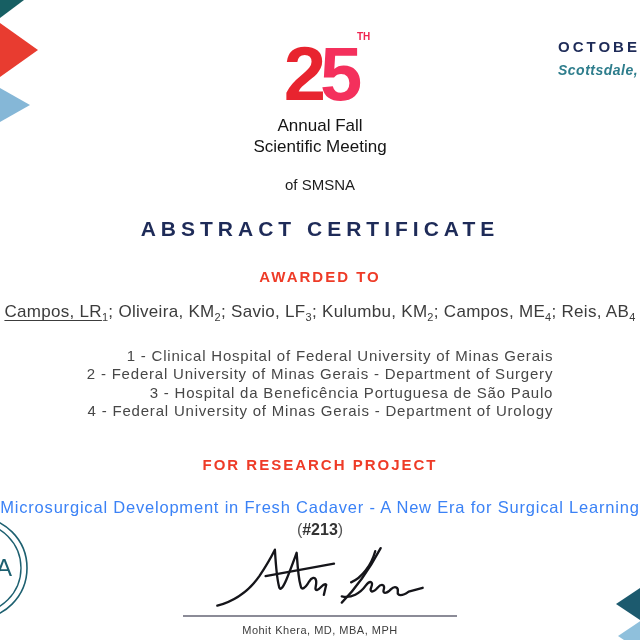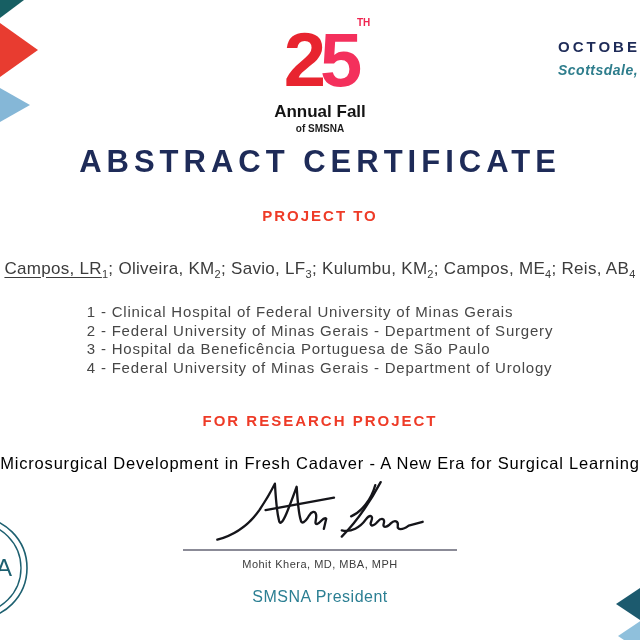--- a/index.html
+++ b/index.html
@@ -12,55 +12,55 @@
     color: #3c3c3c;
   }
   .decor { position: absolute; pointer-events: none; }
   .decor-top-left { left: 0; top: 0; }
   .decor-bottom-left { left: 0; top: 488px; }
   .decor-bottom-right { left: 600px; top: 588px; }
 
   .page { position: relative; width: 640px; height: 640px; text-align: center; }
 
   
-  .logo-block { padding-top: 18px; }
+  .logo-block { padding-top: 32px; }
   .logo-25 { position: relative; display: inline-block; line-height: 1; height: 84px; }
   .logo-digit { font-weight: 800; font-size: 76px; letter-spacing: -6px; line-height: 84px; }
   .logo-digit.two { color: #e8242f; }
   .logo-digit.five { color: #f4305c; }
   .logo-th {
     position: absolute; top: 0; right: -14px;
     font-size: 10px; font-weight: 800; color: #ef2550; letter-spacing: 0;
   }
-  .logo-line1, .logo-line2 { font-size: 17px; font-weight: 700; color: #141414; line-height: 1.22; }
-  .logo-line3 { font-size: 10px; font-weight: 700; color: #1c1c1c; margin-top: 0; }
+  .logo-line1, .logo-line2 { font-size: 17px; font-weight: 400; color: #141414; line-height: 1.22; }
+  .logo-line3 { font-size: 15px; font-weight: 400; color: #1c1c1c; margin-top: 19px; }
 
   
   .event-info {
     position: absolute; left: 558px; top: 38px; width: 240px;
     text-align: left; white-space: nowrap;
   }
   .event-date { font-size: 15px; font-weight: 800; letter-spacing: 3px; color: #1e2b58; }
   .event-location { margin-top: 7px; font-size: 14px; font-style: italic; font-weight: 600; color: #2e7d8c; letter-spacing: 0.5px; }
 
   
-  .cert-title { margin-top: 10px; font-size: 31px; font-weight: 800; letter-spacing: 5px; color: #1e2b58; }
+  .cert-title { margin-top: 24px; font-size: 21px; font-weight: 800; letter-spacing: 5px; color: #1e2b58; }
   .red-label { font-size: 15px; font-weight: 800; letter-spacing: 2px; color: #ee3b27; }
   .awarded-label { margin-top: 27px; }
   .authors-line {
-    margin-top: 35px; font-size: 17px; color: #3c3c3c;
+    margin-top: 17px; font-size: 17px; color: #3c3c3c;
     white-space: nowrap; letter-spacing: 0.3px;
   }
   .authors-line sub { font-size: 11px; }
   .author-underlined { text-decoration: underline; text-underline-offset: 3px; }
-  .affiliations { margin-top: 23px; display: inline-block; text-align: left; }
+  .affiliations { margin-top: 23px; display: inline-block; text-align: right; }
   .affiliation-row { font-size: 15px; color: #474747; letter-spacing: 0.8px; line-height: 18.5px; }
   .for-label { margin-top: 35px; }
   .project-title {
-    margin-top: 25px; font-size: 16.5px; color: #000000;
+    margin-top: 25px; font-size: 16.5px; color: #3b82f6;
     white-space: nowrap; letter-spacing: 0.8px;
   }
   .project-number { margin-top: 4px; font-size: 16px; color: #555555; }
   .project-number b { color: #333333; font-weight: 700; }
 
   
   .signature-block { margin-top: 6px; }
   .signature-svg { display: block; margin: 0 auto; }
   .signature-line { width: 274px; height: 0; border-top: 2px solid #8b8b97; margin: 0 auto; }
   .signer-name { margin-top: 7px; font-size: 11px; color: #3c3c3c; letter-spacing: 0.5px; }
@@ -97,36 +97,38 @@
     <div class="event-location">Scottsdale, Arizo</div>
   </div>
 
   
   <div class="logo-block">
     <div class="logo-25">
       <span class="logo-digit two">2</span><span class="logo-digit five">5</span>
       <span class="logo-th">TH</span>
     </div>
     <div class="logo-line1">Annual Fall</div>
+    <div class="logo-line2">Scientific Meeting</div>
     <div class="logo-line3">of SMSNA</div>
   </div>
 
   
   <div class="cert-title">ABSTRACT CERTIFICATE</div>
-  <div class="red-label awarded-label">PROJECT TO</div>
+  <div class="red-label awarded-label">AWARDED TO</div>
 
   
   <div class="authors-line" id="authors-line"><span class="author-underlined">Campos, LR<sub>1</sub></span>; <span>Oliveira, KM<sub>2</sub></span>; <span>Savio, LF<sub>3</sub></span>; <span>Kulumbu, KM<sub>2</sub></span>; <span>Campos, ME<sub>4</sub></span>; <span>Reis, AB<sub>4</sub></span></div>
 
   
   <div class="affiliations" id="affiliations"><div class="affiliation-row">1 - Clinical Hospital of Federal University of Minas Gerais</div><div class="affiliation-row">2 - Federal University of Minas Gerais - Department of Surgery</div><div class="affiliation-row">3 - Hospital da Beneficência Portuguesa de São Paulo</div><div class="affiliation-row">4 - Federal University of Minas Gerais - Department of Urology</div></div>
 
   <div class="red-label for-label">FOR RESEARCH PROJECT</div>
 
   <div class="project-title">Microsurgical Development in Fresh Cadaver - A New Era for Surgical Learning</div>
+  <div class="project-number"><span>(</span><b>#213</b><span>)</span></div>
 
   
   <div class="signature-block">
     <svg class="signature-svg" width="300" height="70" viewBox="0 0 300 90">
       <g fill="none" stroke="#15151a" stroke-width="3" stroke-linecap="round" stroke-linejoin="round">
         <path d="M18 78 C40 72, 58 60, 72 40 C80 28, 88 14, 92 6 C93 22, 94 40, 97 52 C98 60, 102 56, 107 44 C112 32, 117 18, 120 10 C121 24, 122 42, 125 52 C126 59, 131 56, 136 47 C139 42, 144 40, 145 46 C146 52, 142 58, 146 58 C151 57, 154 48, 158 51 L155 64"></path>
         <path d="M80 40 L168 24"></path>
         <path d="M228 4 C214 30, 196 56, 178 74"></path>
         <path d="M190 48 C204 42, 216 26, 221 8"></path>
         <path d="M178 66 C190 69, 202 62, 209 52 C214 45, 219 47, 216 54 C213 61, 218 62, 224 55 C229 49, 234 51, 232 57 C230 63, 235 63, 241 57 C246 52, 251 54, 250 60 C249 66, 256 66, 264 60 L282 55"></path>

